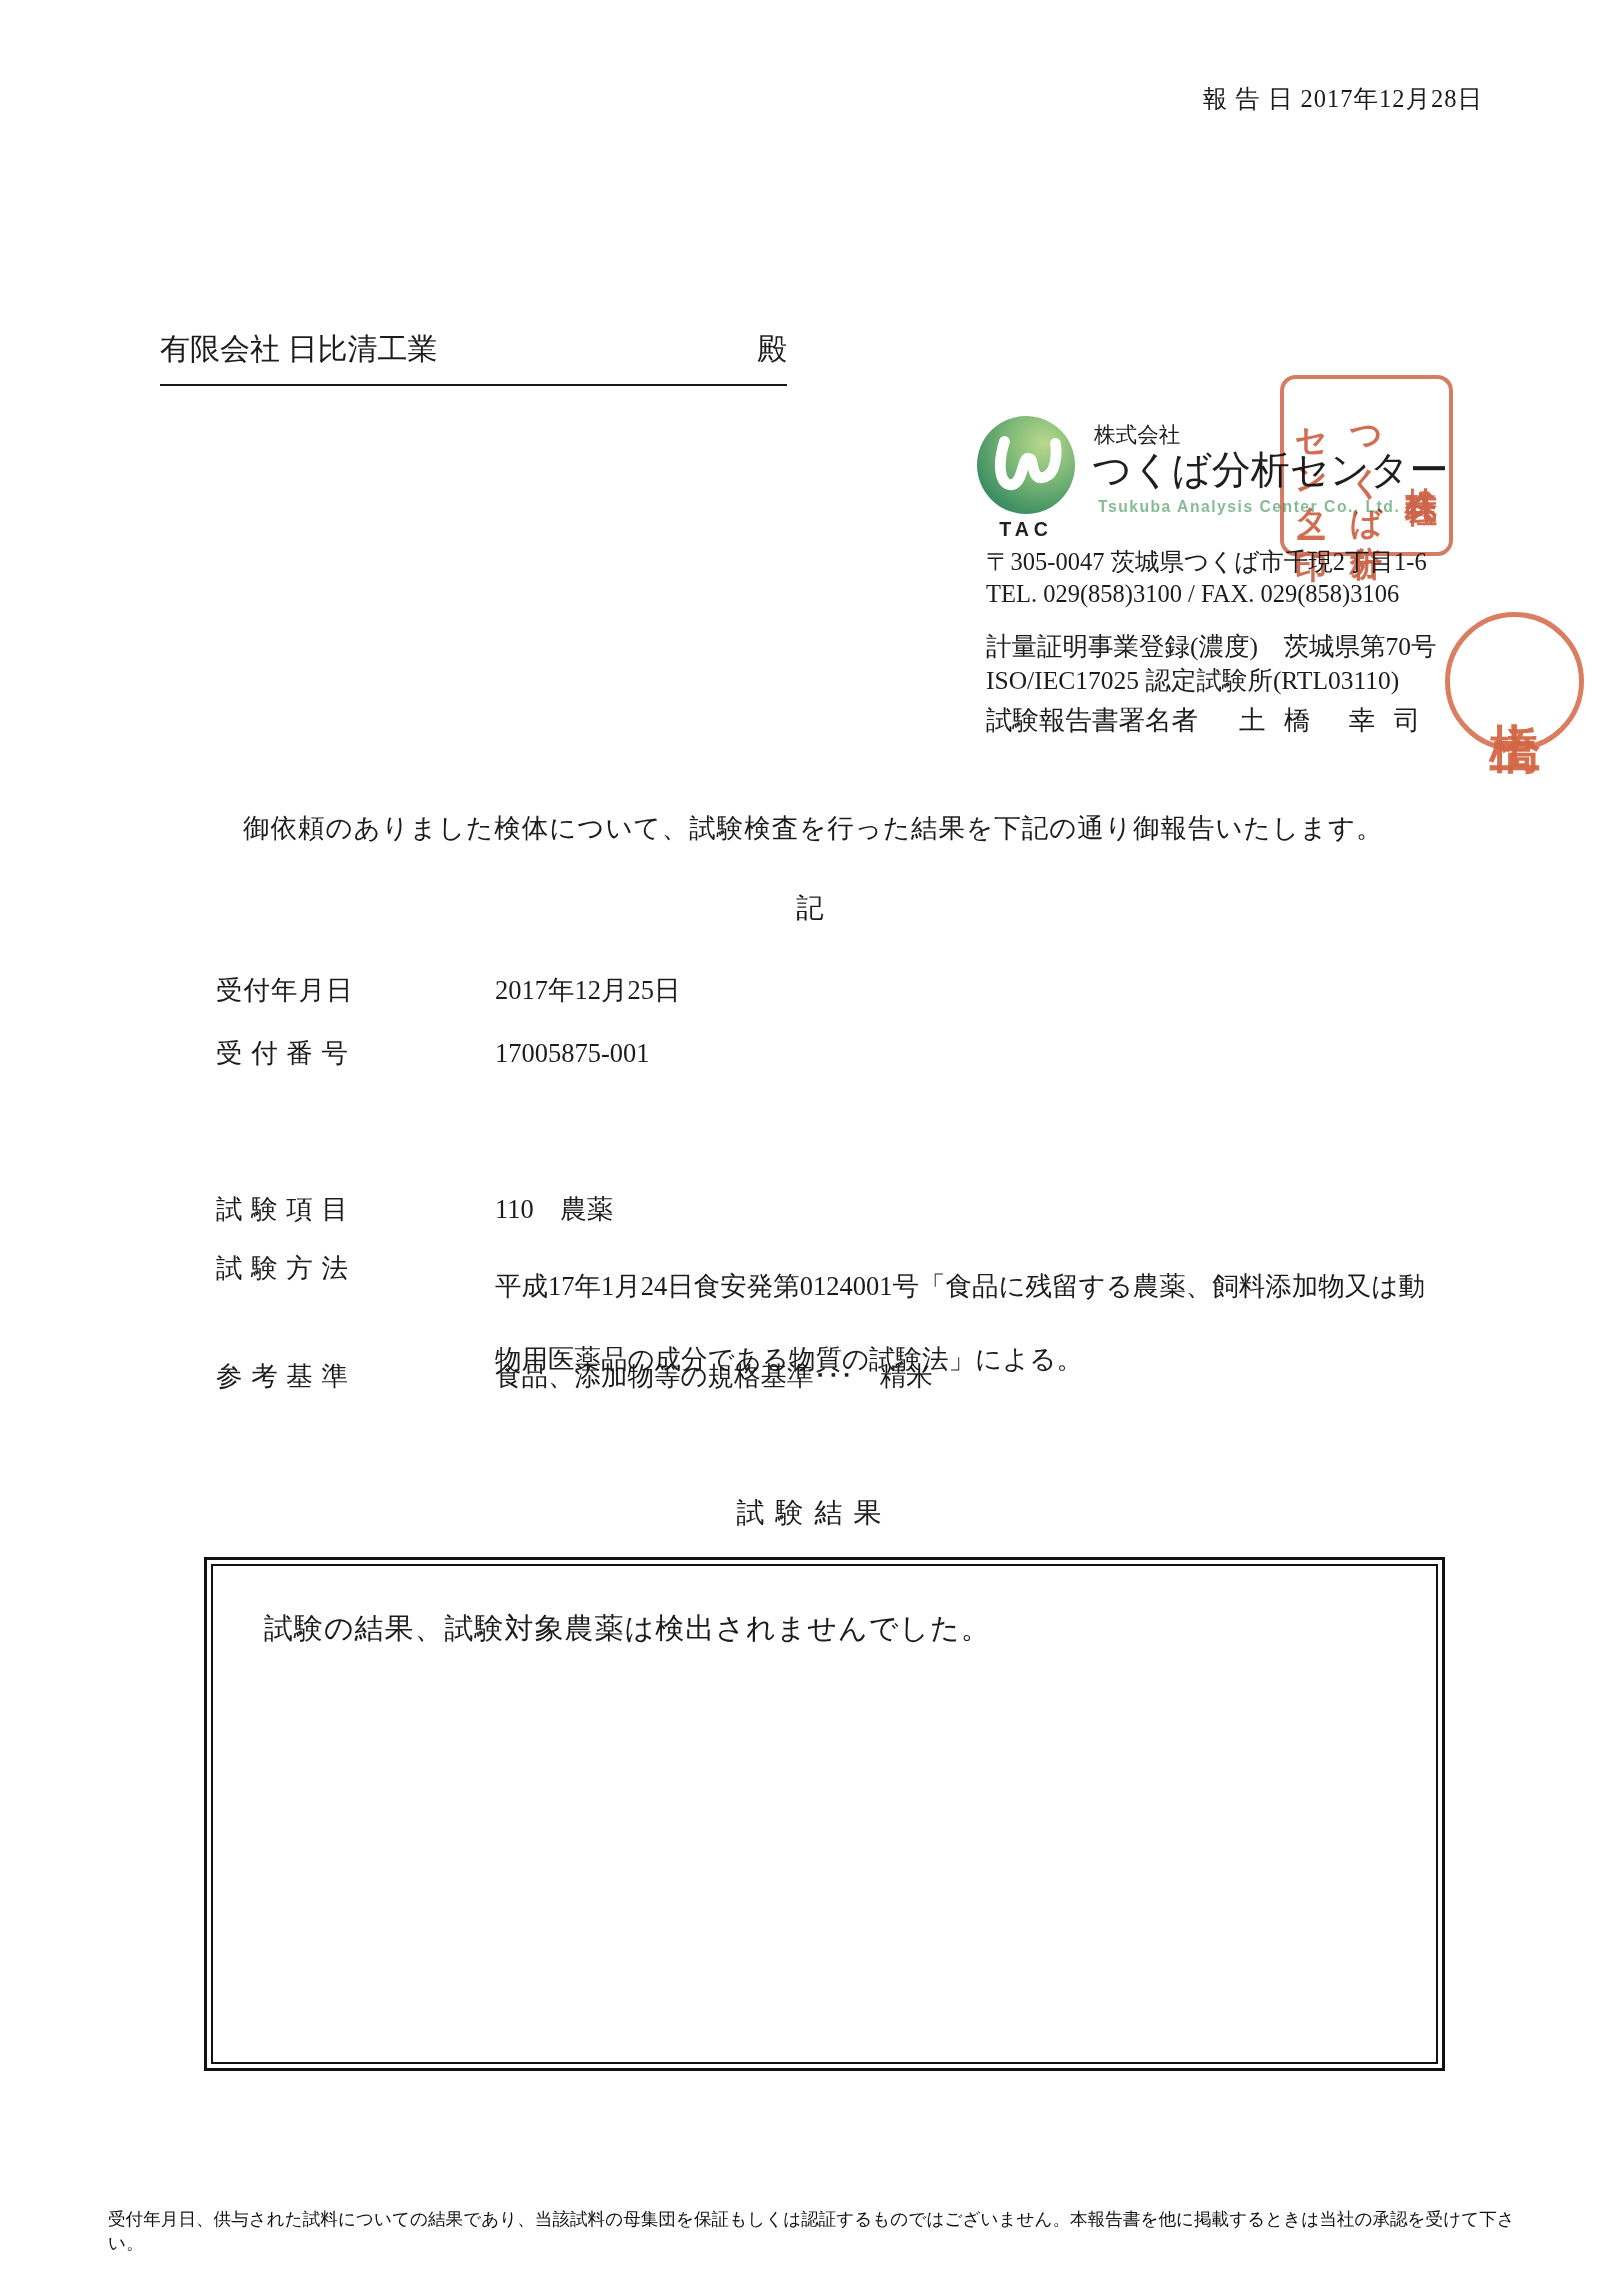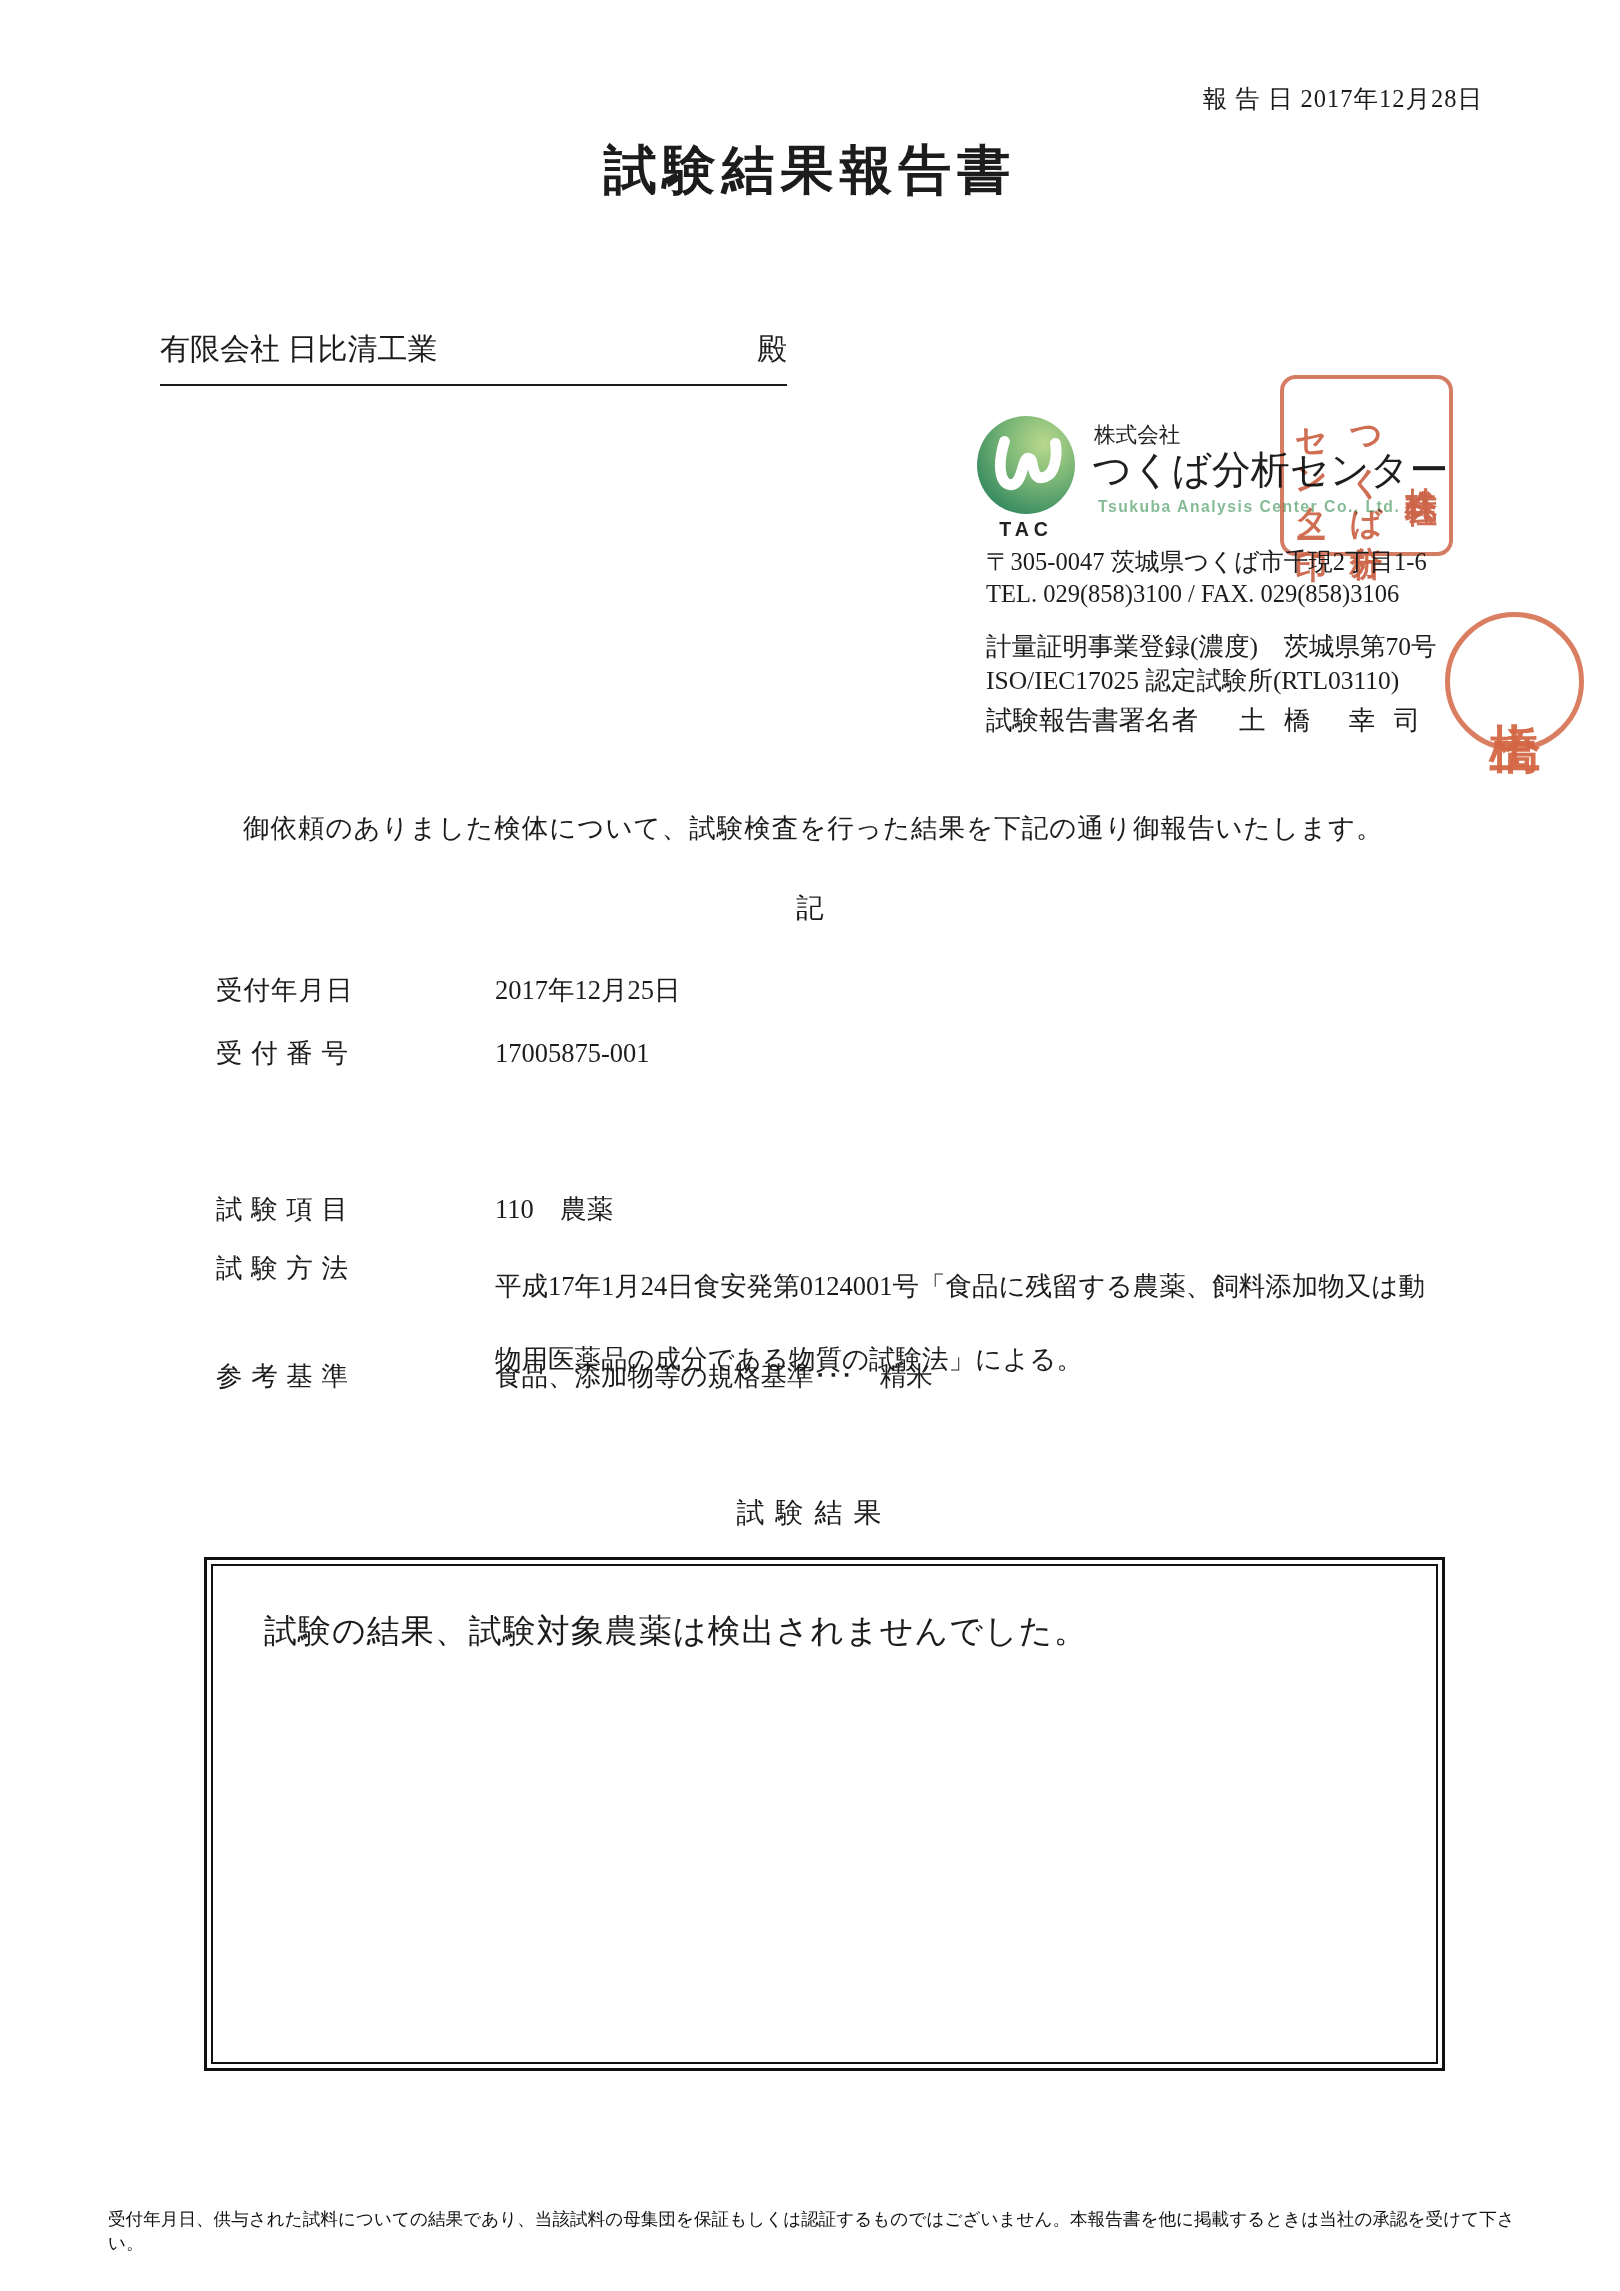--- a/index.html
+++ b/index.html
@@ -52,33 +52,32 @@
   .row1{left:216px;top:972px;}
   .row2{left:216px;top:1035px;}
   .row3{left:216px;top:1097px;}
   .row4{left:216px;top:1191px;}
   .row5{left:216px;top:1250px;}
   .row5 .field-value{vertical-align:top;width:941px;line-height:73px;}
   .row6{left:216px;top:1358px;}
   .result-heading{top:1494px;left:0;width:100%;text-align:center;font-size:28px;letter-spacing:2px;}
   .result-box{left:204px;top:1557px;width:1241px;height:514px;border:3.9px solid #111;padding:3.9px;box-sizing:border-box;}
   .result-box-inner{width:100%;height:100%;border:2px solid #111;box-sizing:border-box;padding:43px 0 0 51px;}
-  .result-line1{font-size:33px;letter-spacing:1px;}
+  .result-line1{font-size:29px;letter-spacing:1px;}
   .result-line2{font-size:27.4px;letter-spacing:1px;margin-top:15.7px;margin-left:13.7px;}
   .footer-note{left:108px;top:2207px;width:1411px;font-family:"Liberation Sans","DejaVu Sans",sans-serif;
                font-size:17.6px;color:#111;}
 </style>
 </head>
 <body>
 
 <div class="page">
 
   <div class="abs report-date">報 告 日 2017年12月28日</div>
 
-  <div class="abs doc-title">試験結果報告書</div>
 
   <div class="abs addressee">
     <span>有限会社 日比清工業</span>
     <span>殿</span>
   </div>
 
   <div class="abs logo-mark">
     <svg width="98" height="98" viewBox="0 0 100 100">
       <path d="M28 26 C 20 52, 24 72, 36 70 C 45 68, 46 52, 49 46 C 51 42, 55 42, 56 47 C 58 58, 60 66, 70 62 C 80 58, 82 40, 80 28" fill="none" stroke="#ffffff" stroke-width="11" stroke-linecap="round"></path>
     </svg>

